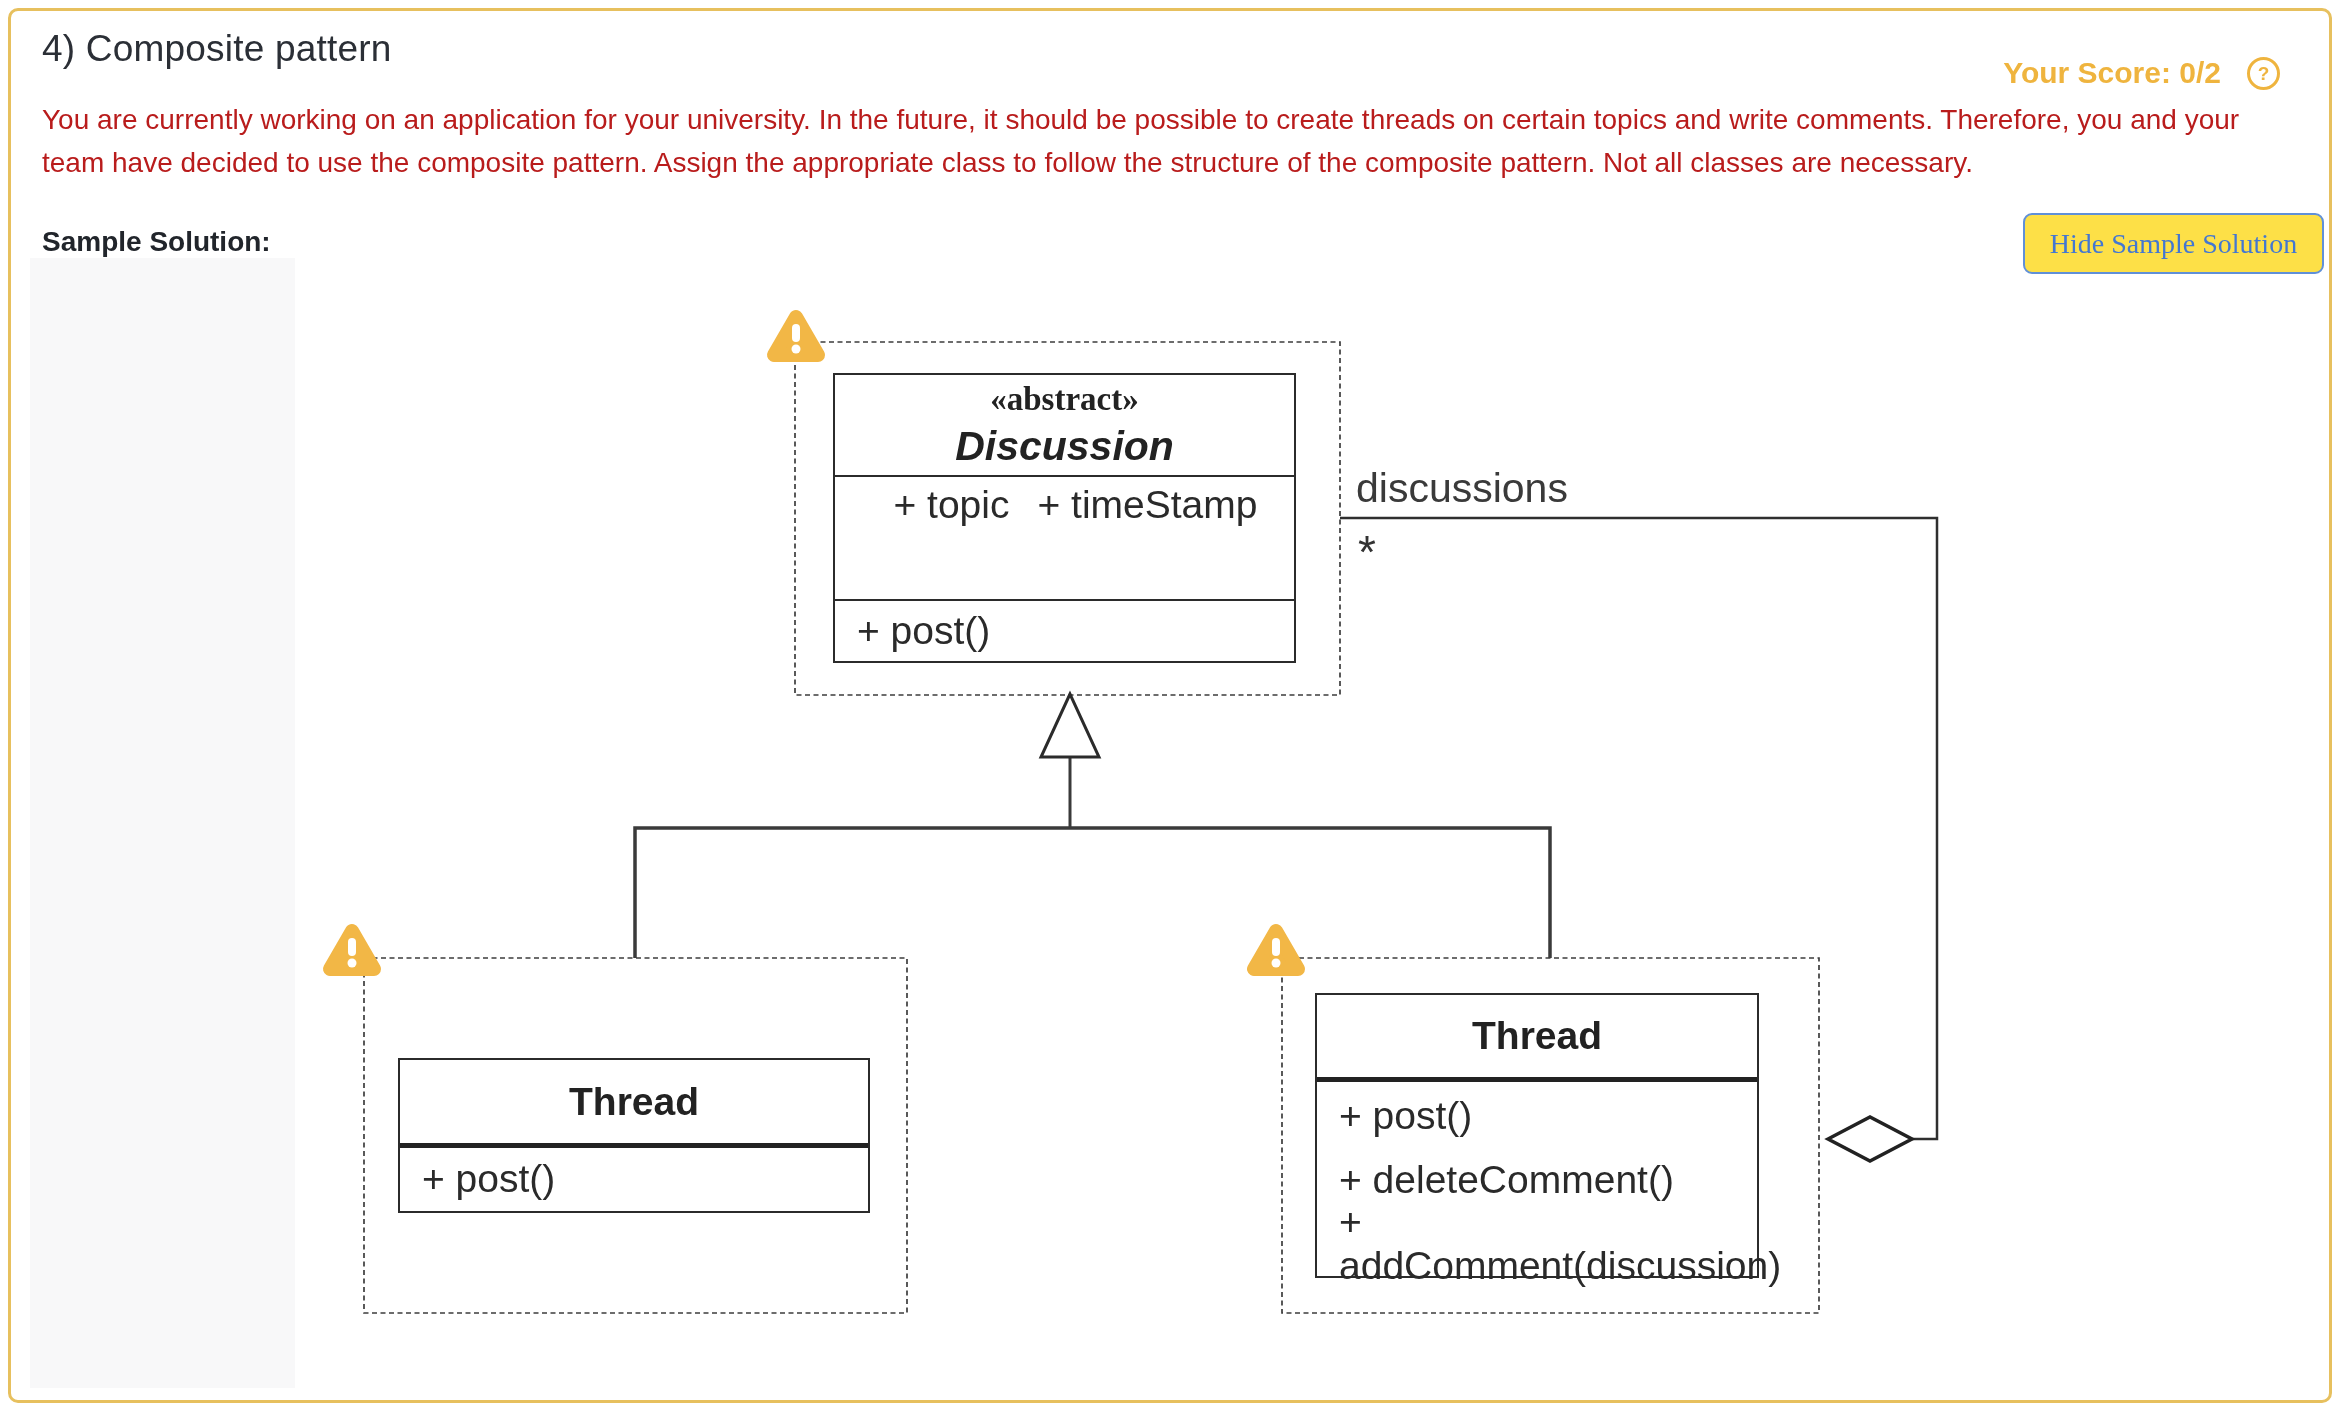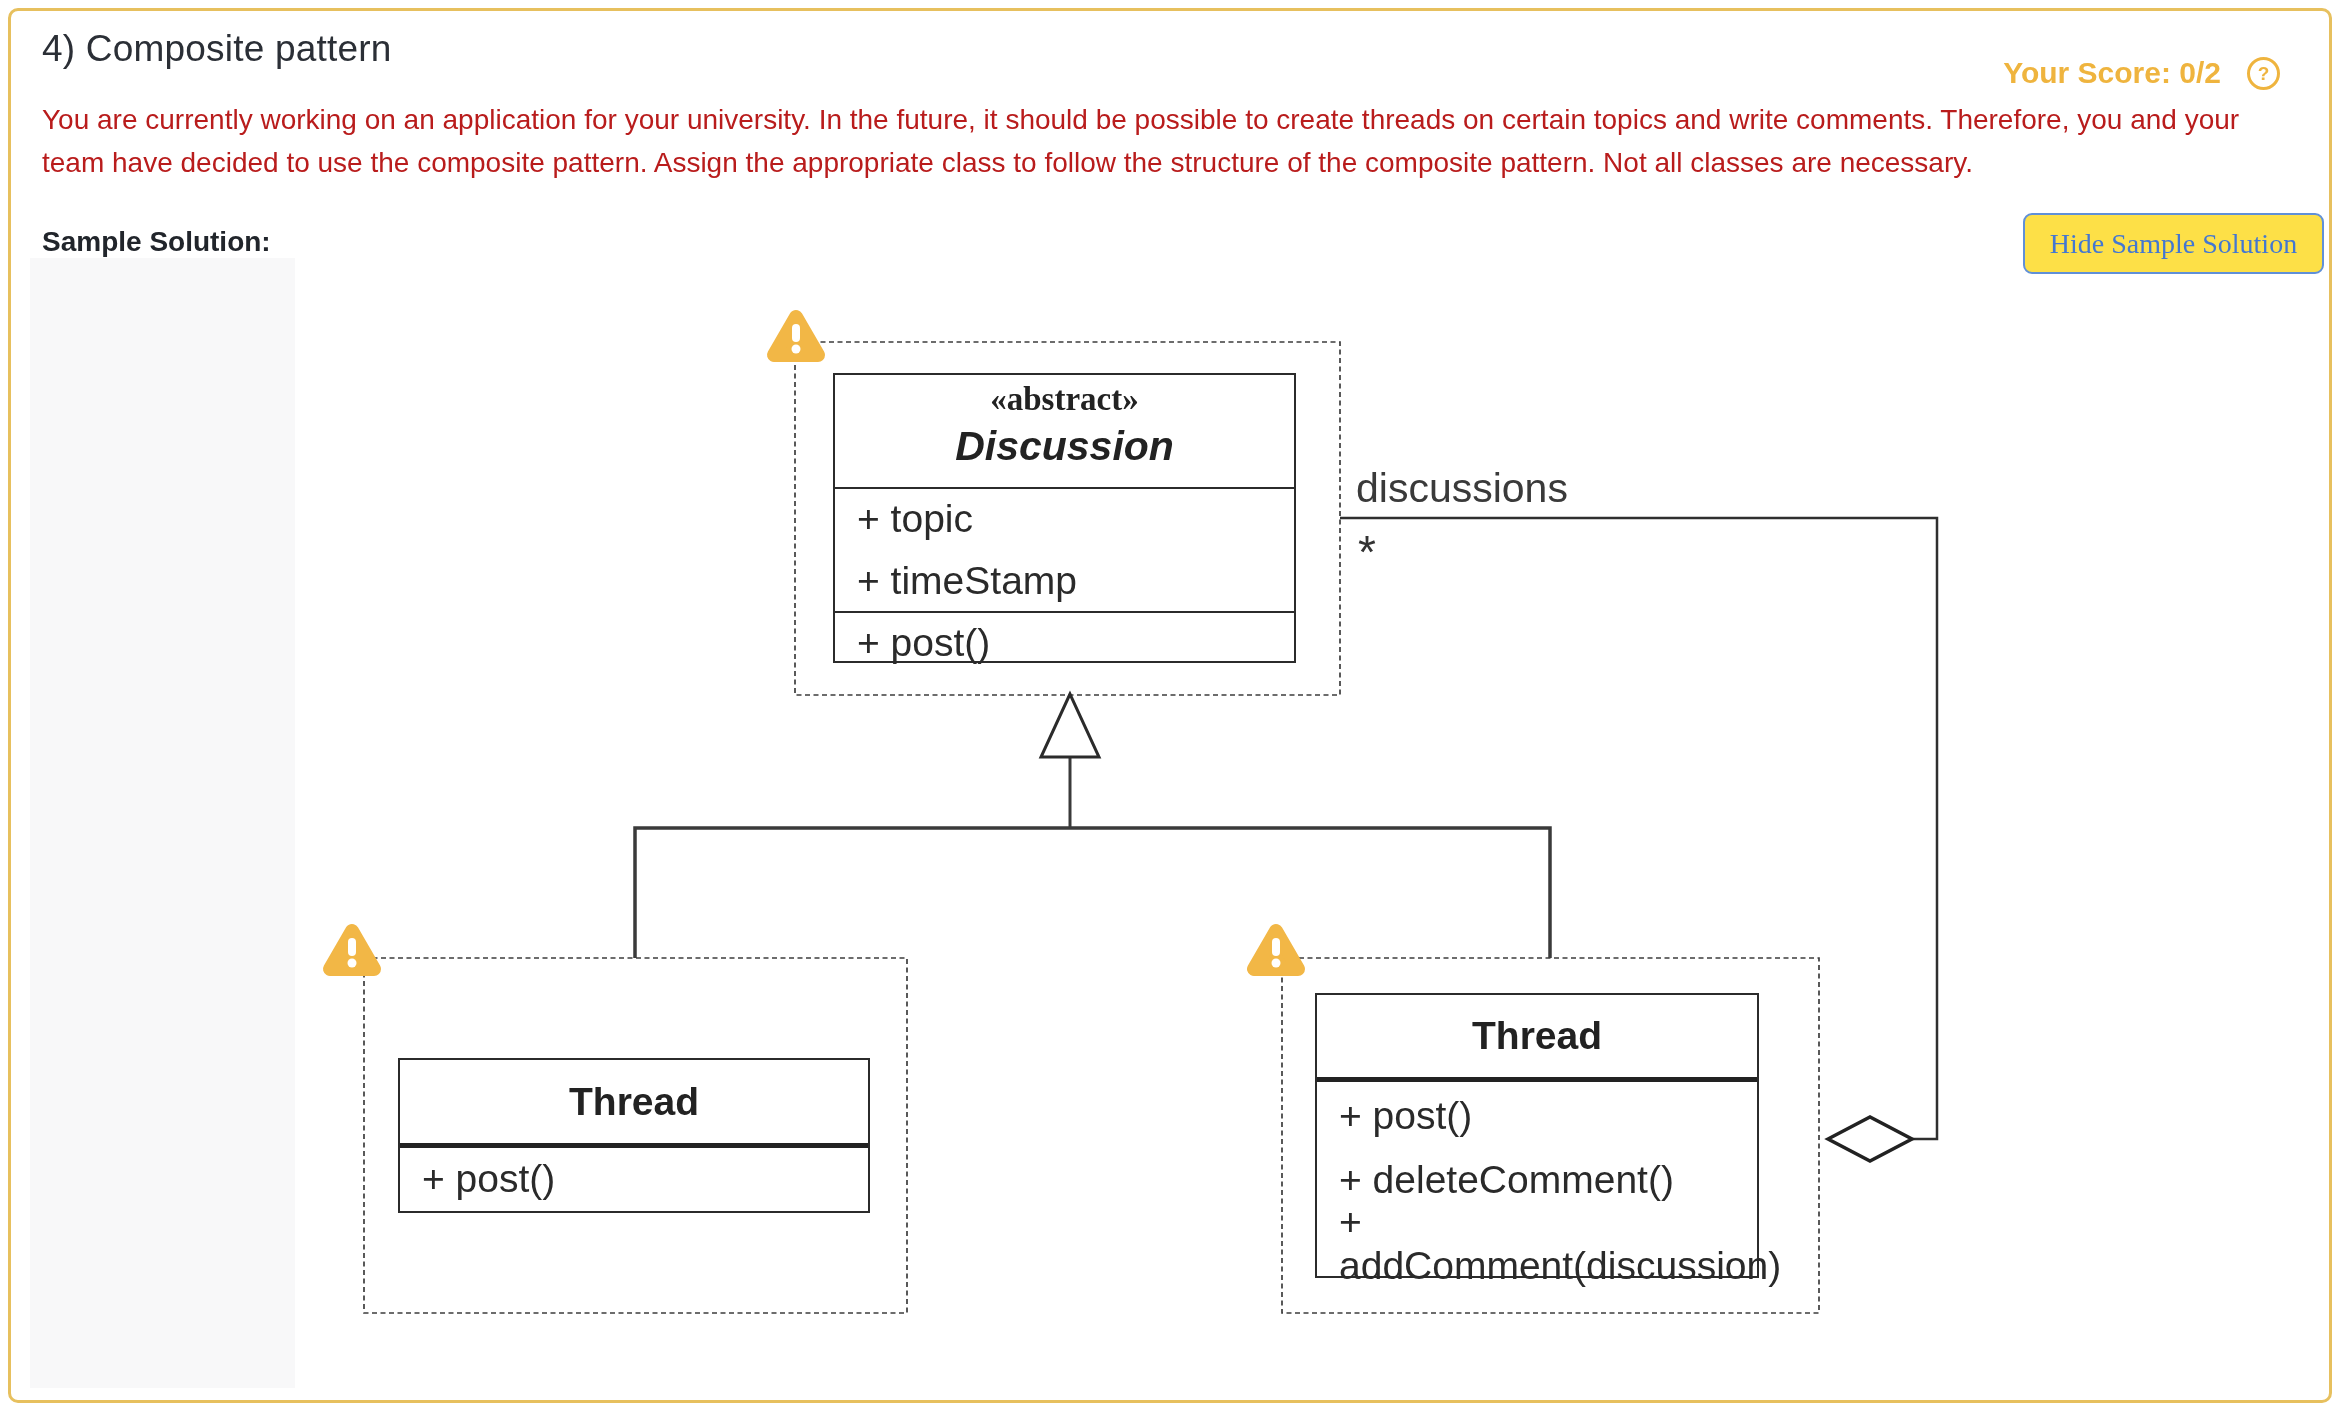--- a/index.html
+++ b/index.html
@@ -52,21 +52,21 @@
   .uml-head{display:flex;flex-direction:column;align-items:center;justify-content:center;}
   .stereo{font-size:33px;font-weight:bold;color:#222;font-family:Liberation Serif, serif;}
   .cname{font-size:41px;font-weight:bold;color:#222;}
   .italic{font-style:italic;}
   .member{font-size:39px;color:#2a2a2a;padding-left:22px;display:flex;align-items:center;}
   
   .box-discussion{left:833px;top:373px;width:463px;height:290px;}
   .box-discussion .uml-head{height:100px;gap:5px;}
   .box-discussion .sec-attrs{
     border-top:2.5px solid #2b2b2b;height:122px;
-    display:flex;flex-direction:column;justify-content:center;gap:6px;margin-top:12px;
+    display:flex;justify-content:center;gap:6px;
   }
   .box-discussion .sec-attrs .member{height:56px;}
   .box-discussion .sec-ops{
     border-top:2.5px solid #2b2b2b;height:60px;
     display:flex;flex-direction:column;justify-content:center;
   }
   
   .box-comment{left:398px;top:1058px;width:472px;height:155px;}
   .box-comment .uml-head{height:83px;}
   .box-comment .cname{font-size:39px;}

